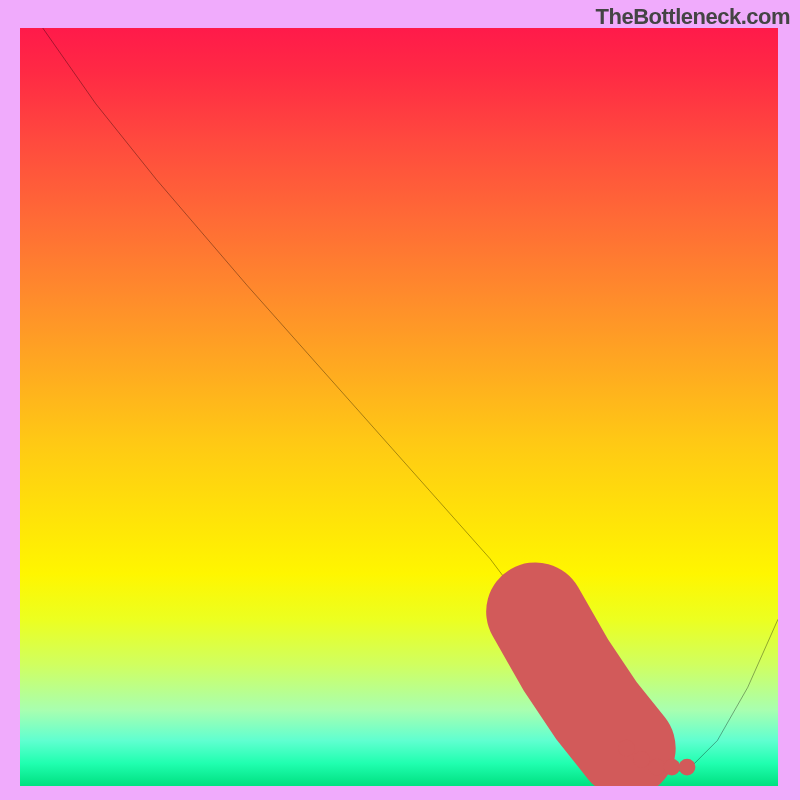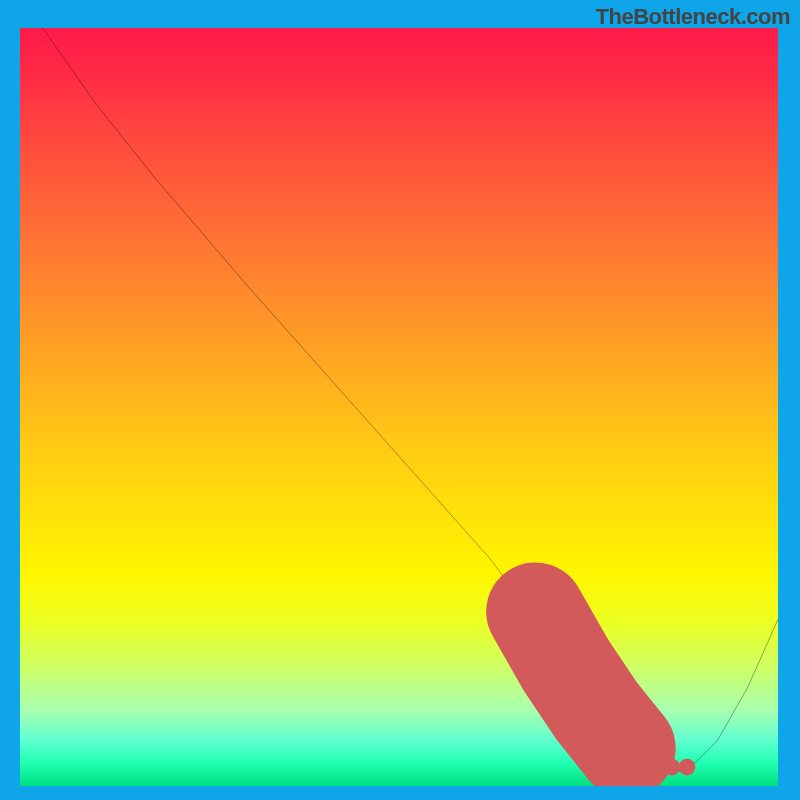--- a/index.html
+++ b/index.html
@@ -1,17 +1,17 @@
 <!DOCTYPE html>
 <html><head>
 <meta charset="utf-8">
 <style>
 * { margin: 0; padding: 0; box-sizing: border-box; }
 body { width: 800px; height: 800px; background: #000; position: relative; overflow: hidden; }
-.frame { position: absolute; inset: 0; background: #0ea5e9; }
+.frame { position: absolute; inset: 0; background: #f0abfc; }
 .plot-area {
   position: absolute;
   left: 20px;
   top: 28px;
   width: 758px;
   height: 758px;
   background: linear-gradient(to bottom,
     #ff1a4a 0%,
     #ff2a44 6%,
     #ff4a3e 15%,

